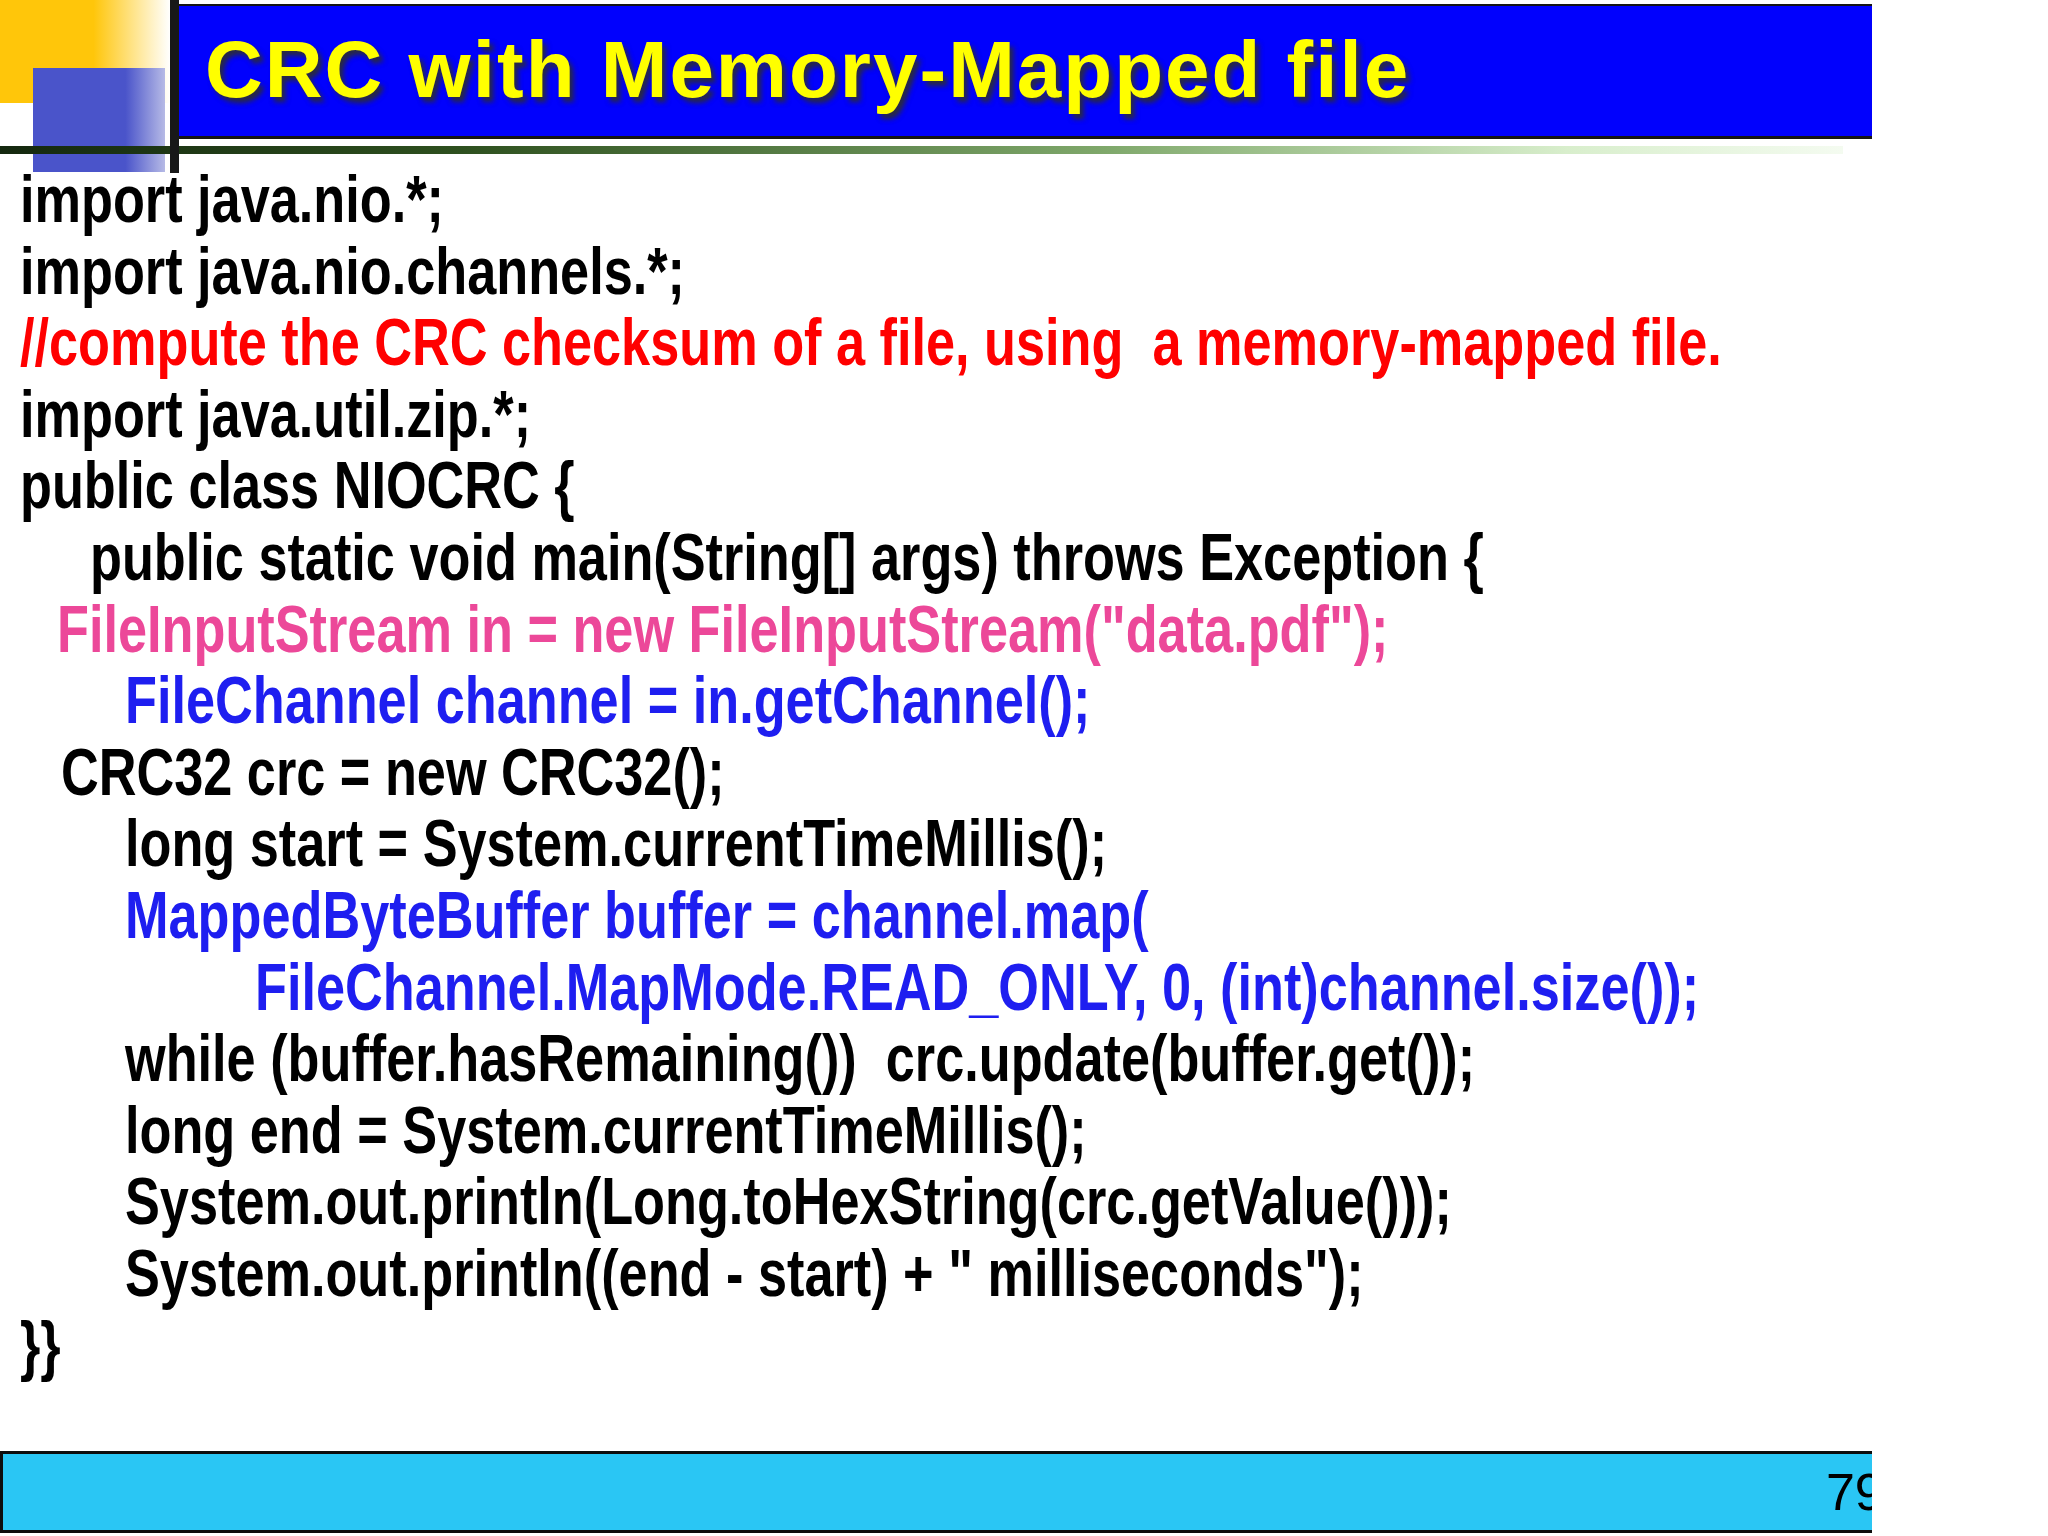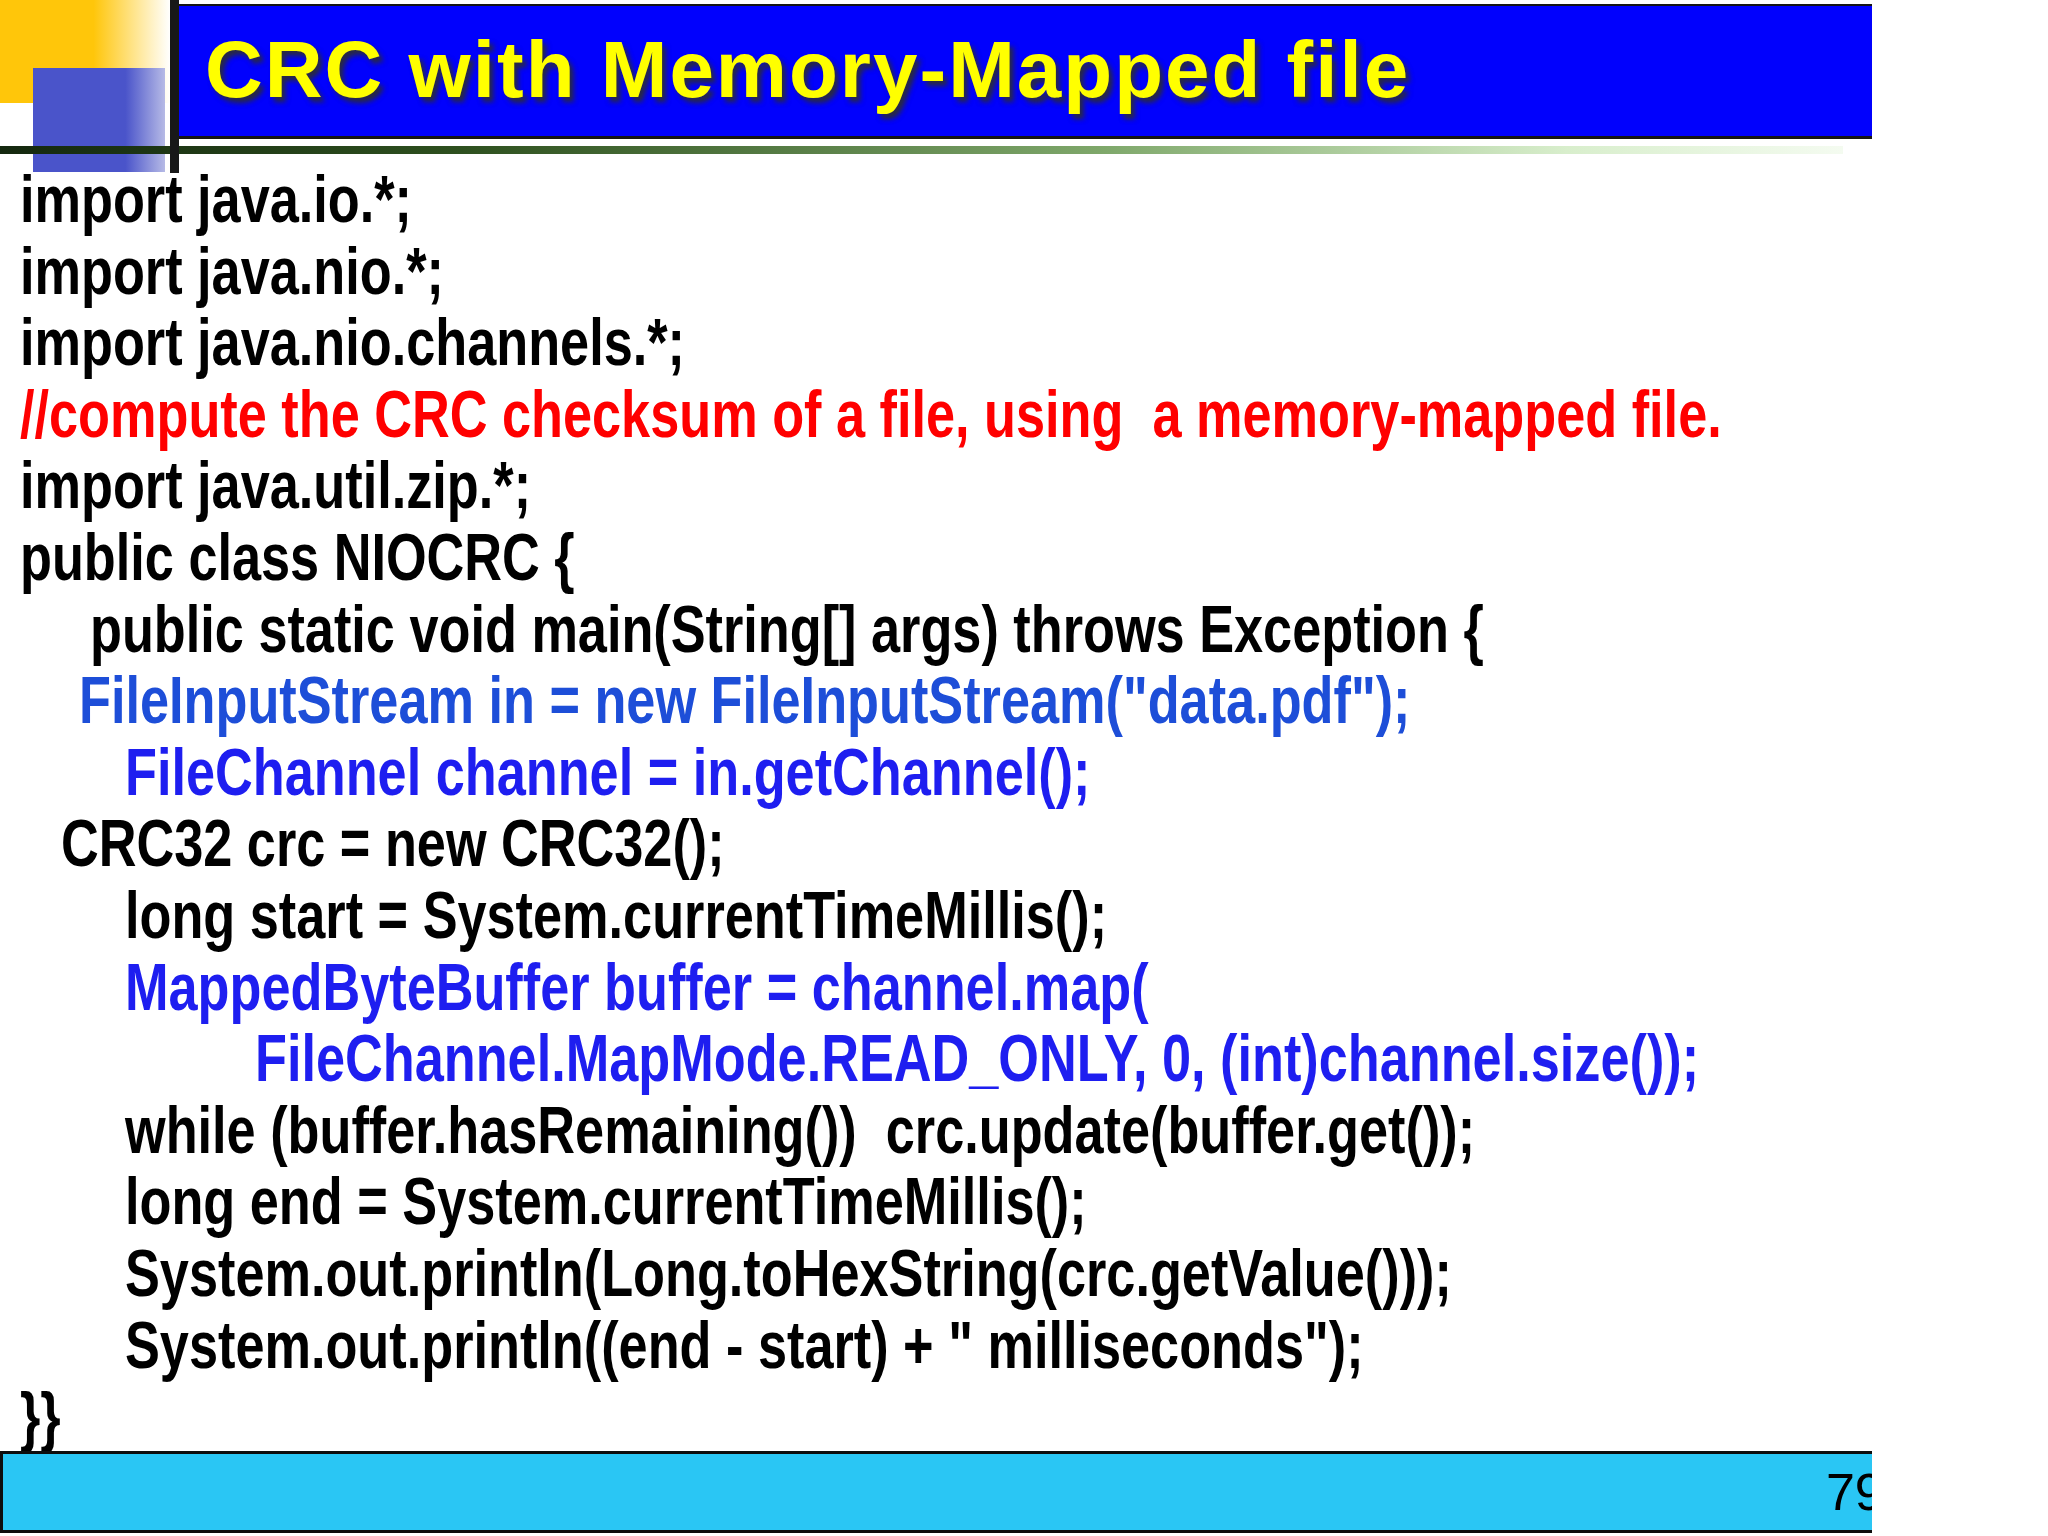--- a/index.html
+++ b/index.html
@@ -67,28 +67,27 @@
   <div class="deco-blue"></div>
   <div class="green-rule"></div>
   <div class="vline"></div>
 
   <div class="header">
     <div class="title">CRC with Memory-Mapped file</div>
   </div>
 
   <div class="code">
 
-  <div class="code-line" style="color: rgb(0, 0, 0); padding-left: 20px;"><span class="cx">import java.io.*;</span></div>
       <div class="code-line" style="color: rgb(0, 0, 0); padding-left: 20px;"><span class="cx">import java.nio.*;</span></div>
       <div class="code-line" style="color: rgb(0, 0, 0); padding-left: 20px;"><span class="cx">import java.nio.channels.*;</span></div>
       <div class="code-line" style="color: rgb(255, 0, 0); padding-left: 20px;"><span class="cx">//compute the CRC checksum of a file, using  a memory-mapped file.</span></div>
       <div class="code-line" style="color: rgb(0, 0, 0); padding-left: 20px;"><span class="cx">import java.util.zip.*;</span></div>
       <div class="code-line" style="color: rgb(0, 0, 0); padding-left: 20px;"><span class="cx">public class NIOCRC {</span></div>
       <div class="code-line" style="color: rgb(0, 0, 0); padding-left: 90px;"><span class="cx">public static void main(String[] args) throws Exception {</span></div>
-      <div class="code-line" style="color: #1d4ed8; padding-left: 79px;"><span class="cx">FileInputStream in = new FileInputStream("data.pdf");</span></div>
+      <div class="code-line" style="color: #ec4899; padding-left: 57px;"><span class="cx">FileInputStream in = new FileInputStream("data.pdf");</span></div>
       <div class="code-line" style="color: rgb(30, 30, 240); padding-left: 125px;"><span class="cx">FileChannel channel = in.getChannel();</span></div>
       <div class="code-line" style="color: rgb(0, 0, 0); padding-left: 61px;"><span class="cx">CRC32 crc = new CRC32();</span></div>
       <div class="code-line" style="color: rgb(0, 0, 0); padding-left: 125px;"><span class="cx">long start = System.currentTimeMillis();</span></div>
       <div class="code-line" style="color: rgb(30, 30, 240); padding-left: 125px;"><span class="cx">MappedByteBuffer buffer = channel.map(</span></div>
       <div class="code-line" style="color: rgb(30, 30, 240); padding-left: 255px;"><span class="cx">FileChannel.MapMode.READ_ONLY, 0, (int)channel.size());</span></div>
       <div class="code-line" style="color: rgb(0, 0, 0); padding-left: 125px;"><span class="cx">while (buffer.hasRemaining())  crc.update(buffer.get());</span></div>
       <div class="code-line" style="color: rgb(0, 0, 0); padding-left: 125px;"><span class="cx">long end = System.currentTimeMillis();</span></div>
       <div class="code-line" style="color: rgb(0, 0, 0); padding-left: 125px;"><span class="cx">System.out.println(Long.toHexString(crc.getValue()));</span></div>
       <div class="code-line" style="color: rgb(0, 0, 0); padding-left: 125px;"><span class="cx">System.out.println((end - start) + " milliseconds");</span></div>
       <div class="code-line" style="color: rgb(0, 0, 0); padding-left: 20px;"><span class="cx">}}</span></div>

